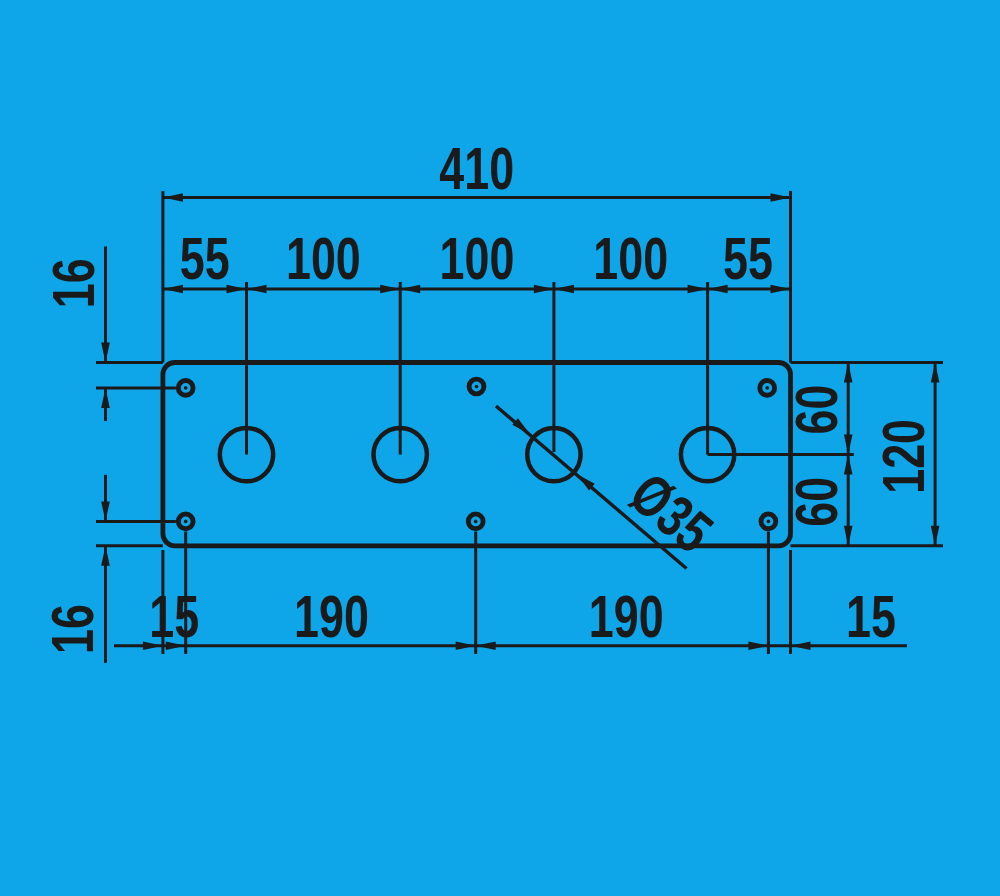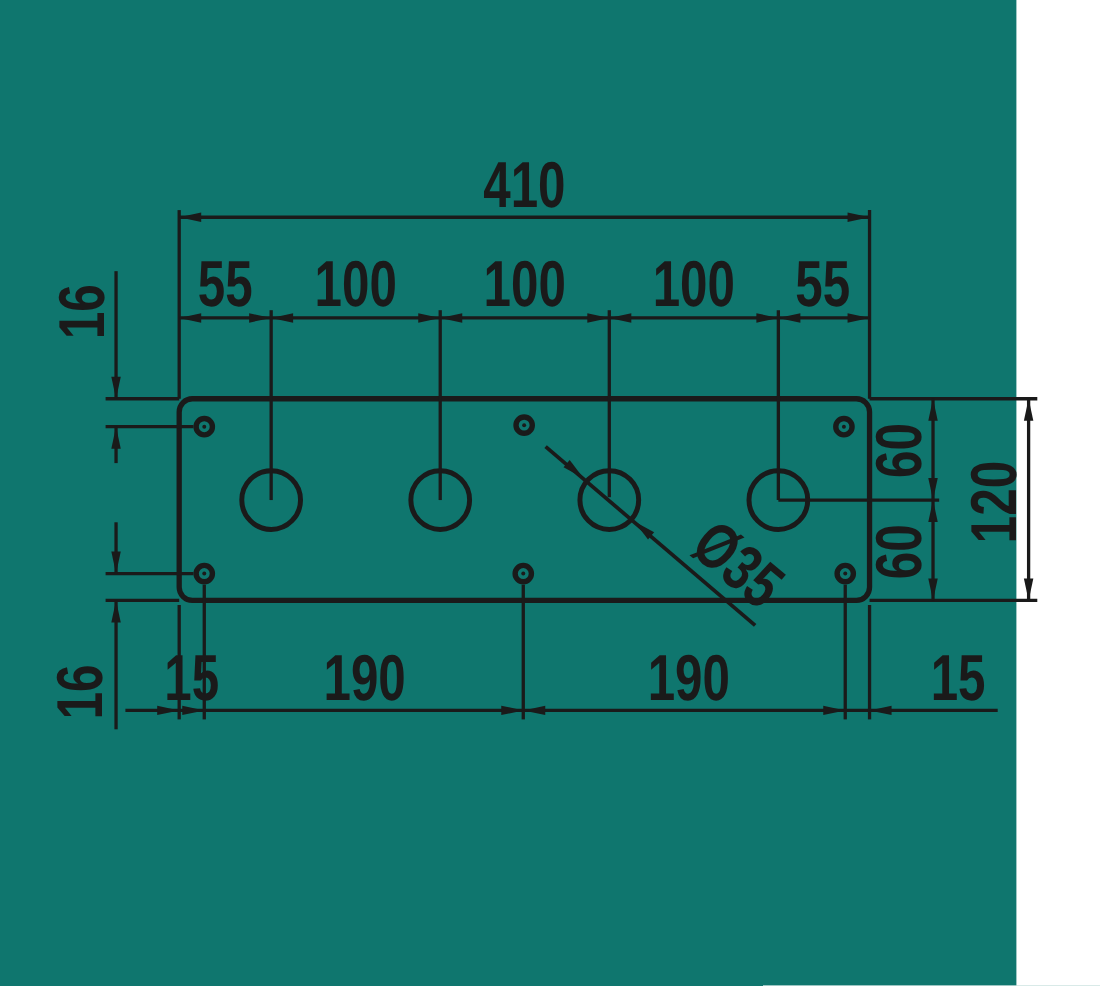--- a/index.html
+++ b/index.html
@@ -1,16 +1,16 @@
 <!DOCTYPE html>
 <html><head>
 <meta charset="utf-8">
 <style>
   html,body{margin:0;padding:0;background:#ffffff;}
-  .wrap{width:924px;height:896px;position:relative;background:#0f766e;}
+  .wrap{width:1000px;height:896px;position:relative;background:#0ea5e9;}
   text{font-family:"Liberation Sans", sans-serif;font-weight:bold;font-size:59px;fill:#1a1a1a;}
 </style>
 </head>
 <body>
 <div class="wrap">
 <svg width="1000" height="896" viewBox="0 0 1000 896">
   <g stroke="#1a1a1a" fill="none" stroke-linecap="butt">
 
     <rect x="162.9" y="362.5" width="627.6" height="183.3" rx="12" ry="12" stroke-width="4.8"></rect>
 

